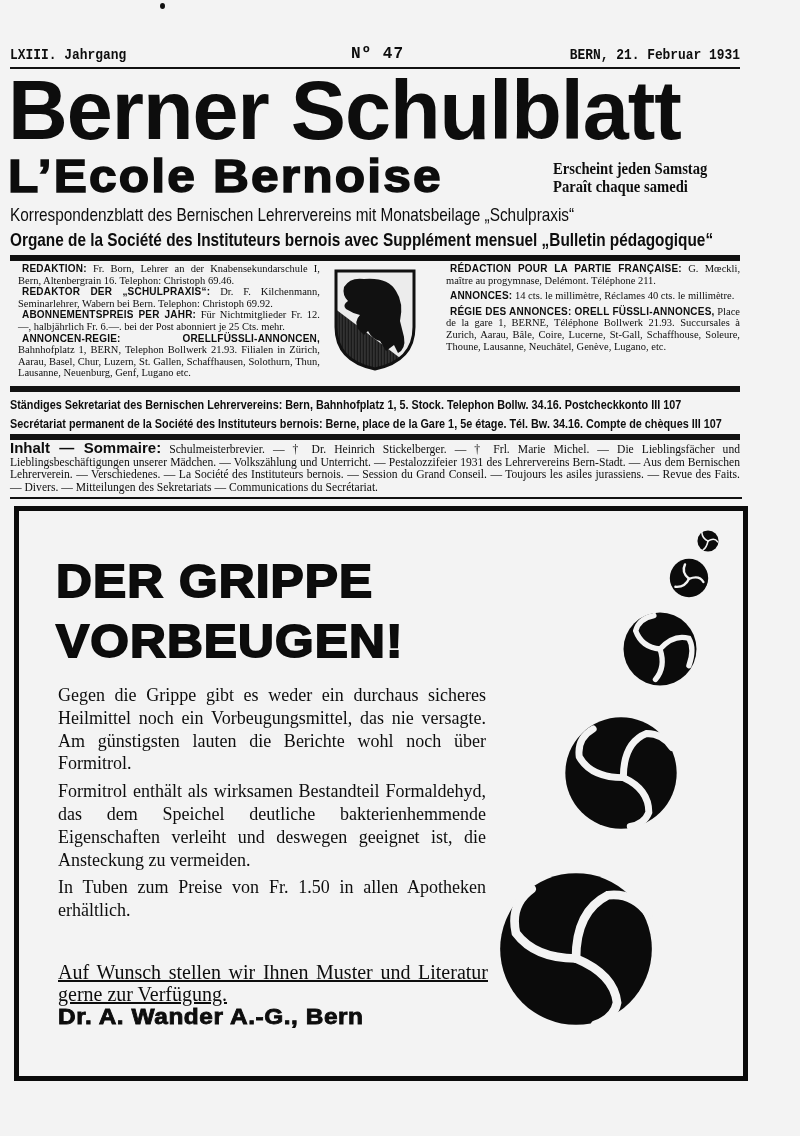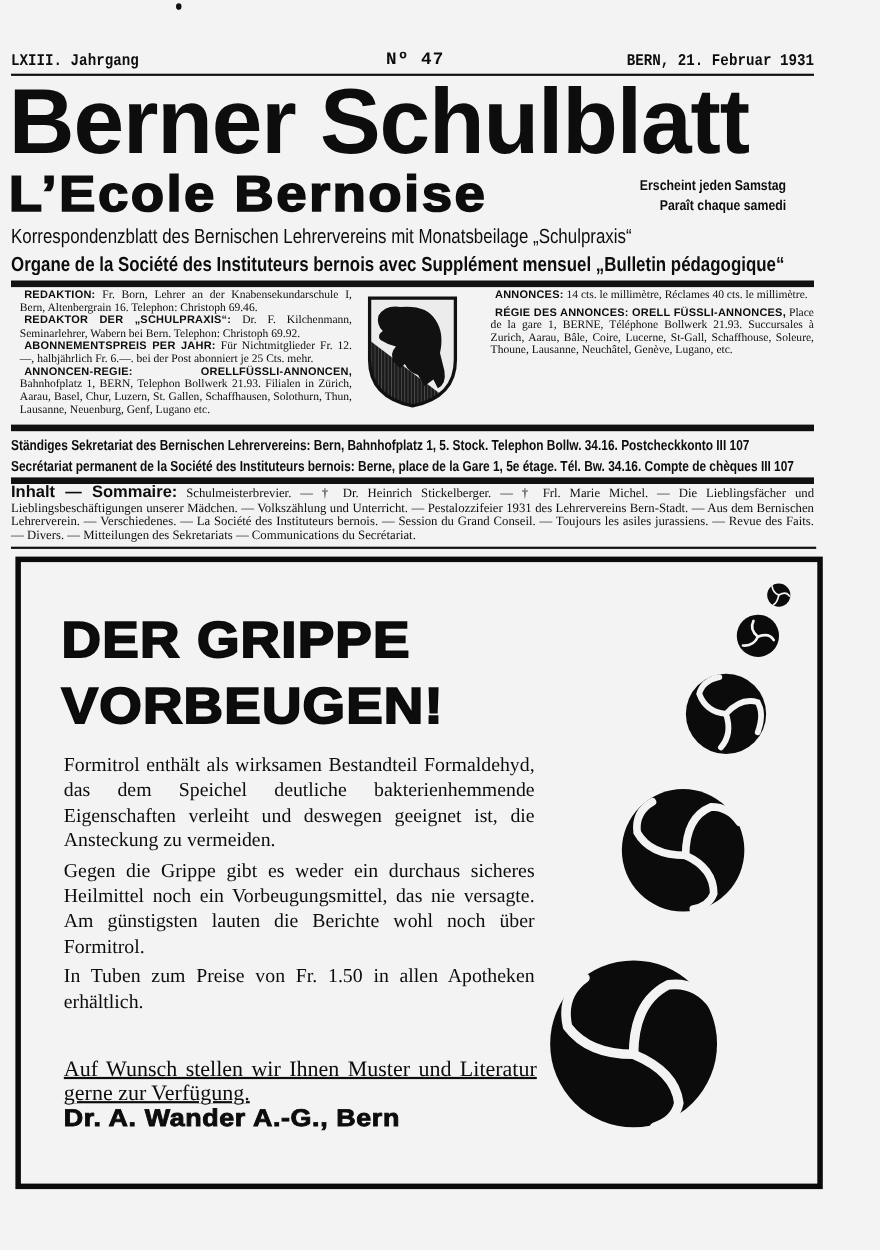--- a/index.html
+++ b/index.html
@@ -14,21 +14,21 @@
   
   .topline { left:10px; top:47px; width:730px; height:20px; font-family:Liberation Mono, monospace; font-weight:bold; font-size:15px; }
   .topline .l { position:absolute; left:0; top:0; transform:scaleX(0.86); transform-origin:left top; }
   .topline .c { position:absolute; left:341px; top:-2px; font-size:16px; letter-spacing:1px; font-weight:900; }
   .topline .r { position:absolute; right:0; top:0; transform:scaleX(0.86); transform-origin:right top; }
   .rule1 { left:10px; top:67px; width:730px; height:2px; background:#111; }
 
   
   .mast1 { left:8px; top:68px; font-family:"Liberation Sans", sans-serif; font-weight:bold; font-size:84px; letter-spacing:-1px; line-height:1; white-space:nowrap; transform:scaleX(0.985); transform-origin:left top; }
   .mast2 { left:8px; top:153px; font-family:"Liberation Sans", sans-serif; font-weight:900; font-size:46px; letter-spacing:2px; line-height:1; white-space:nowrap; transform:scaleX(1.08); transform-origin:left top; -webkit-text-stroke:1.5px #0d0d0d; }
-  .mastside { left:553px; top:160px; width:188px; font-family:Liberation Sans, sans-serif; font-weight:bold; font-size:13px; line-height:18px;text-align:right; }
+  .mastside { left:553px; top:160px; width:188px; font-family:Liberation Serif, serif; font-weight:bold; font-size:17px; line-height:18px; }
   .mastside div { transform:scaleX(0.86); transform-origin:left top; white-space:nowrap; }
 
   .sub1, .sub2 { left:10px; font-family:"Liberation Sans", sans-serif; font-size:18.5px; white-space:nowrap; transform:scaleX(0.83); transform-origin:left top; }
   .sub1 { top:204px; }
   .sub2 { top:229px; font-weight:bold; }
 
   .rule-thick { left:10px; width:730px; height:6px; background:#111; }
 
   
   .infocol { font-size:10.5px; line-height:11.6px; text-align:justify; }
@@ -97,41 +97,42 @@
     <g clip-path="url(#shield)">
       <rect x="0" y="0" width="90" height="108" fill="#ececec"></rect>
       <path d="M0 40 L90 108 L0 108 Z" fill="url(#hatch)"></path>
       <path d="M14 22 Q20 12 34 14 Q58 12 66 26 Q74 38 70 56 L74 72 Q76 84 68 88 L64 80 L56 86 L50 76 Q42 74 38 66 L34 70 L28 64 Q24 56 30 50 Q22 48 16 44 Q12 40 18 36 Q12 30 14 22 Z" fill="#111"></path>
     </g>
     <path d="M6 6 H84 V62 Q84 96 45 104 Q6 96 6 62 Z" fill="none" stroke="#111" stroke-width="3"></path>
   </svg>
 </div>
 
 <div class="abs infocol right" style="left:438px; top:263px; width:302px;">
+  <p><span class="k">RÉDACTION POUR LA PARTIE FRANÇAISE:</span><span> G. Mœckli, maître au progymnase, Delémont. Téléphone 211.</span></p>
   <p><span class="k">ANNONCES:</span><span> 14 cts. le millimètre, Réclames 40 cts. le millimètre.</span></p>
   <p><span class="k">RÉGIE DES ANNONCES: ORELL FÜSSLI-ANNONCES,</span><span> Place de la gare 1, BERNE, Téléphone Bollwerk 21.93. Succursales à Zurich, Aarau, Bâle, Coire, Lucerne, St-Gall, Schaffhouse, Soleure, Thoune, Lausanne, Neuchâtel, Genève, Lugano, etc.</span></p>
 </div>
 
 <div class="abs rule-thick" style="top:386px;"></div>
 <div class="abs sec" style="top:397px;">Ständiges Sekretariat des Bernischen Lehrervereins: Bern, Bahnhofplatz 1, 5. Stock. Telephon Bollw. 34.16. Postcheckkonto III 107</div>
 <div class="abs sec" style="top:416px;">Secrétariat permanent de la Société des Instituteurs bernois: Berne, place de la Gare 1, 5e étage. Tél. Bw. 34.16. Compte de chèques III 107</div>
 <div class="abs rule-thick" style="top:434px;"></div>
 
 <div class="abs inhalt">
   <span class="k">Inhalt — Sommaire:</span><span> Schulmeisterbrevier. — † Dr. Heinrich Stickelberger. — † Frl. Marie Michel. — Die Lieblingsfächer und Lieblingsbeschäftigungen unserer Mädchen. — Volkszählung und Unterricht. — Pestalozzifeier 1931 des Lehrervereins Bern-Stadt. — Aus dem Bernischen Lehrerverein. — Verschiedenes. — La Société des Instituteurs bernois. — Session du Grand Conseil. — Toujours les asiles jurassiens. — Revue des Faits. — Divers. — Mitteilungen des Sekretariats — Communications du Secrétariat.</span>
 </div>
 <div class="abs rule-thin"></div>
 
 <div class="abs adbox"></div>
 <div class="abs ad-h" style="top:558px;">DER GRIPPE</div>
 <div class="abs ad-h" style="top:618px;">VORBEUGEN!</div>
 
 <div class="abs ad-body" style="top:684px;">
+  <p>Gegen die Grippe gibt es weder ein durchaus sicheres Heilmittel noch ein Vorbeugungsmittel, das nie versagte. Am günstigsten lauten die Berichte wohl noch über Formitrol.</p>
   <p>Formitrol enthält als wirksamen Bestandteil Formaldehyd, das dem Speichel deutliche bakterienhemmende Eigenschaften verleiht und deswegen geeignet ist, die Ansteckung zu vermeiden.</p>
-  <p>Gegen die Grippe gibt es weder ein durchaus sicheres Heilmittel noch ein Vorbeugungsmittel, das nie versagte. Am günstigsten lauten die Berichte wohl noch über Formitrol.</p>
   <p>In Tuben zum Preise von Fr. 1.50 in allen Apotheken erhältlich.</p>
 </div>
 <div class="abs ad-small">
   <p>Auf Wunsch stellen wir Ihnen Muster und Literatur gerne zur Verfügung.</p>
 </div>
 <div class="abs ad-sign">Dr. A. Wander A.-G., Bern</div>
 
 <svg class="spiral" style="left:697px; top:530px;" width="22" height="22" viewBox="-50 -50 100 100">
   <circle r="48" fill="#0b0b0b"></circle>
   <g fill="none" stroke="#f3f3f3" stroke-width="7" stroke-linecap="round">

